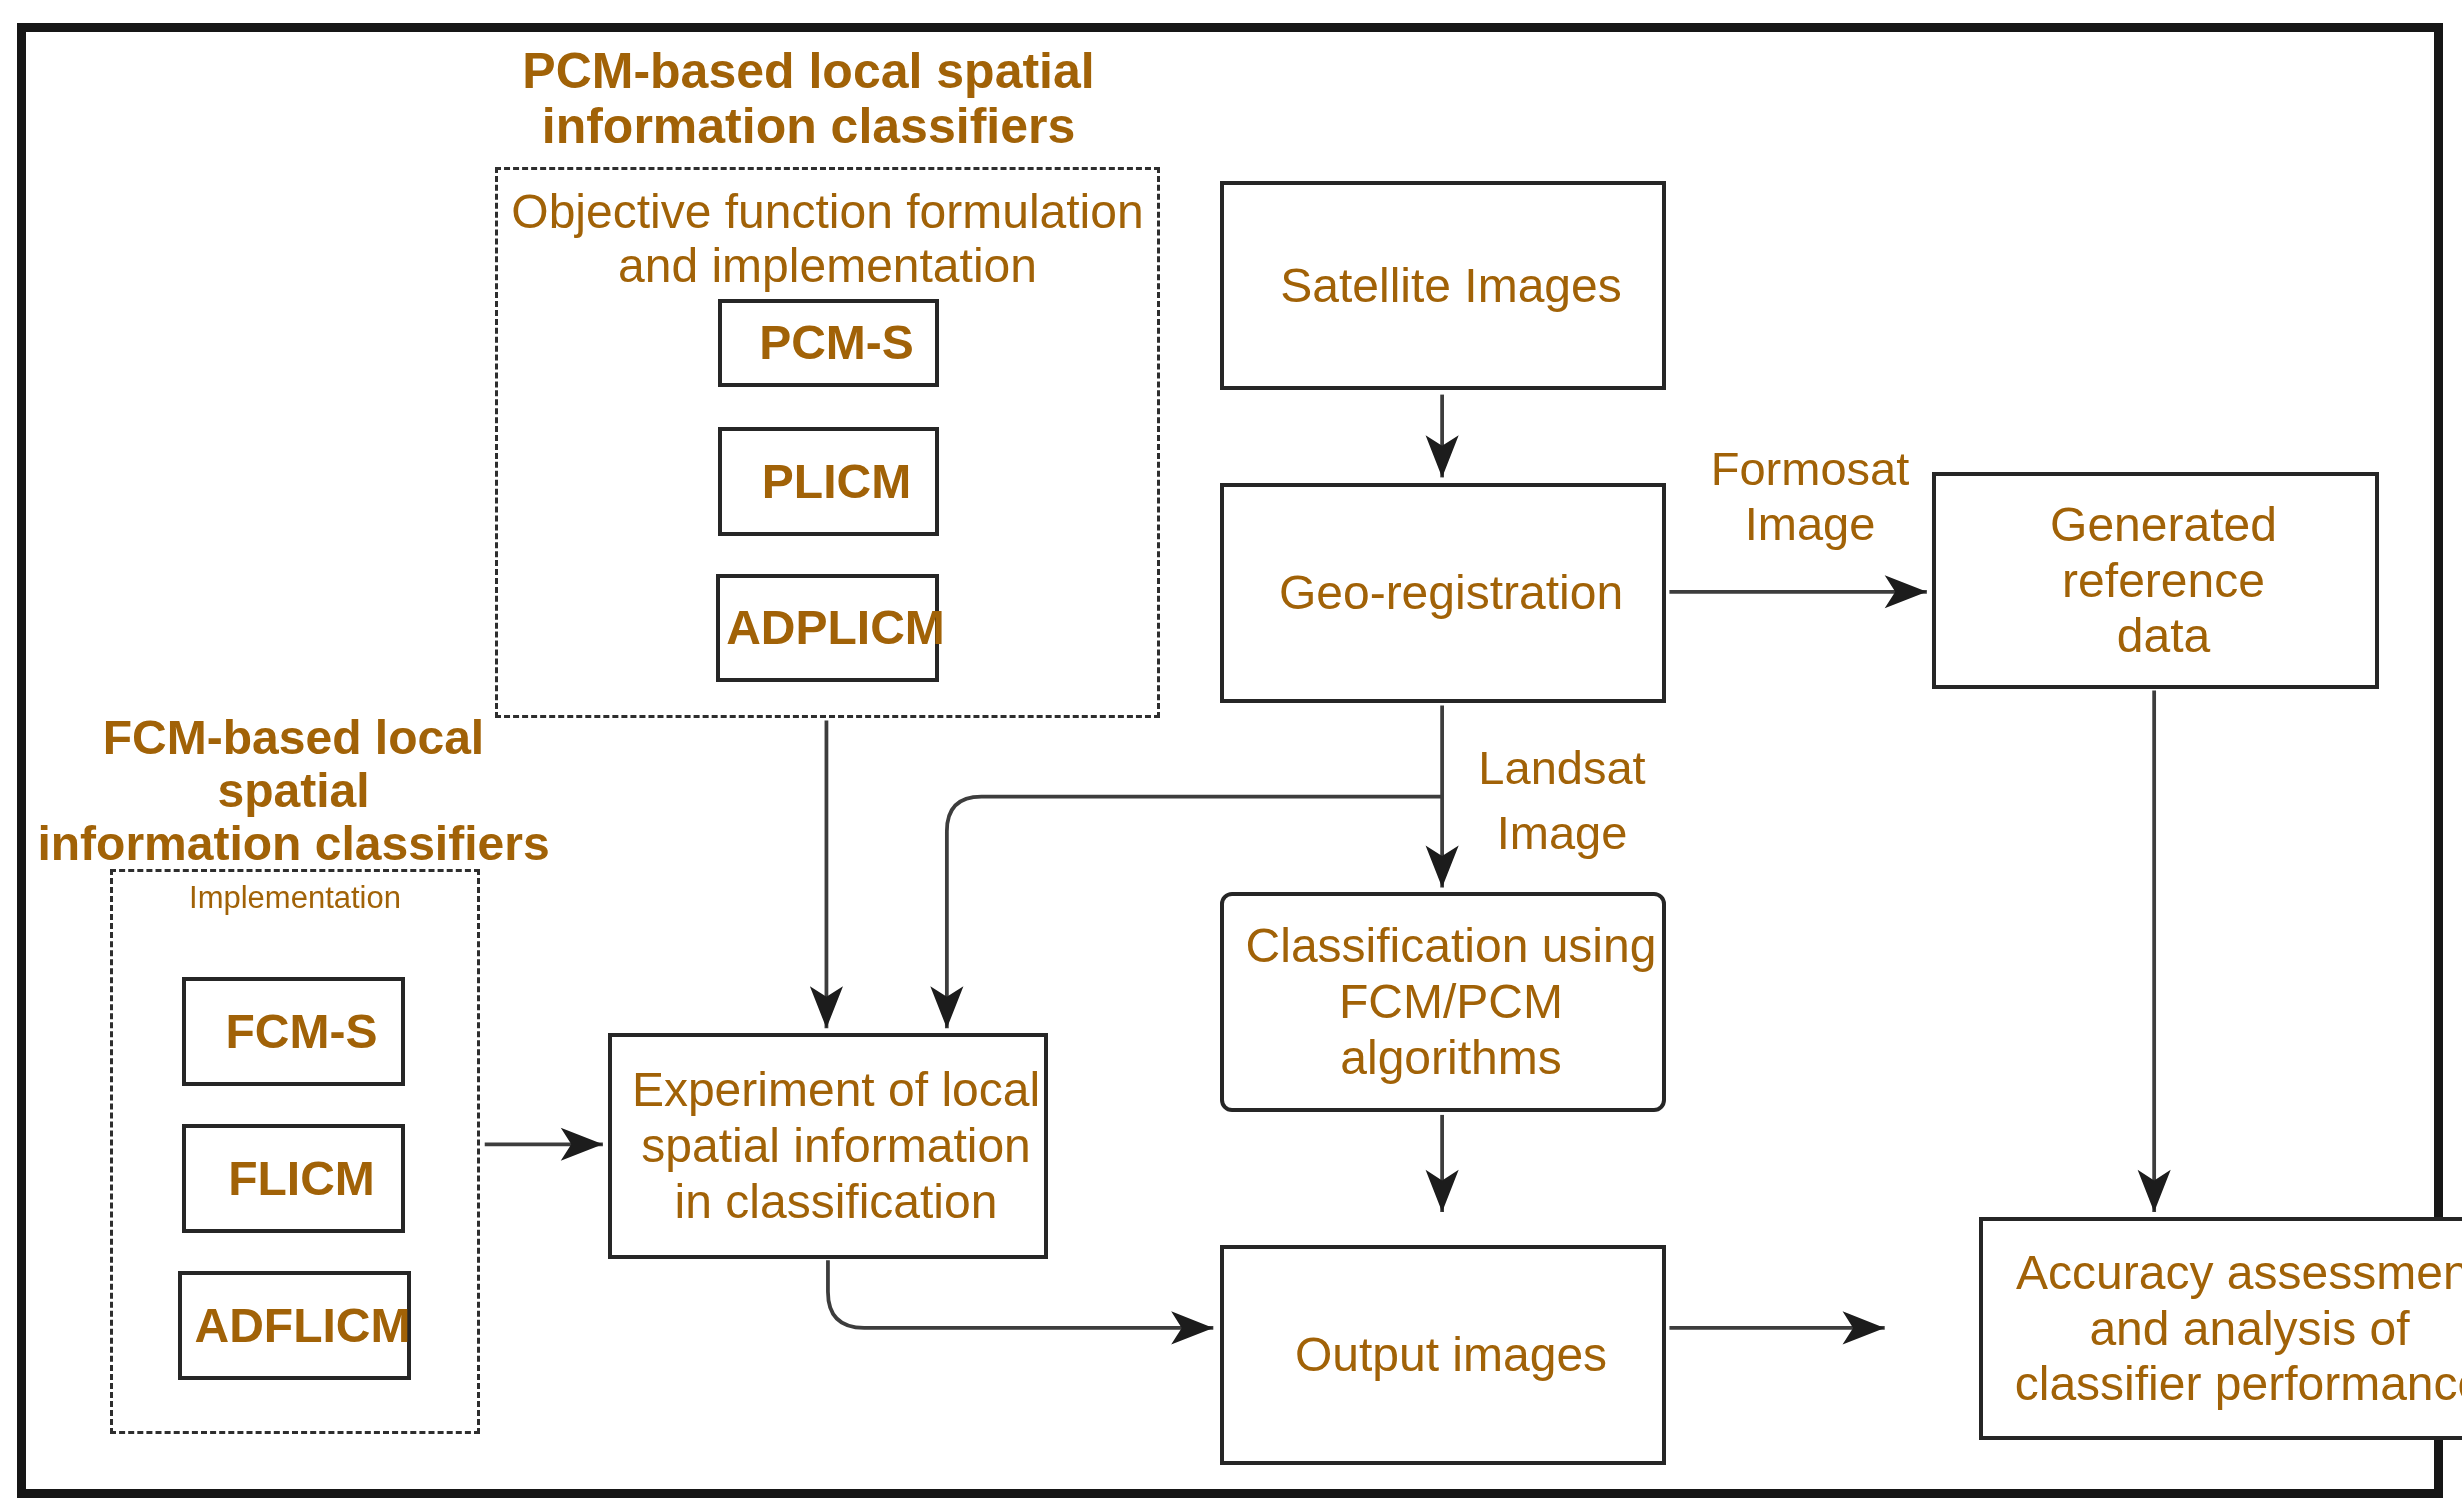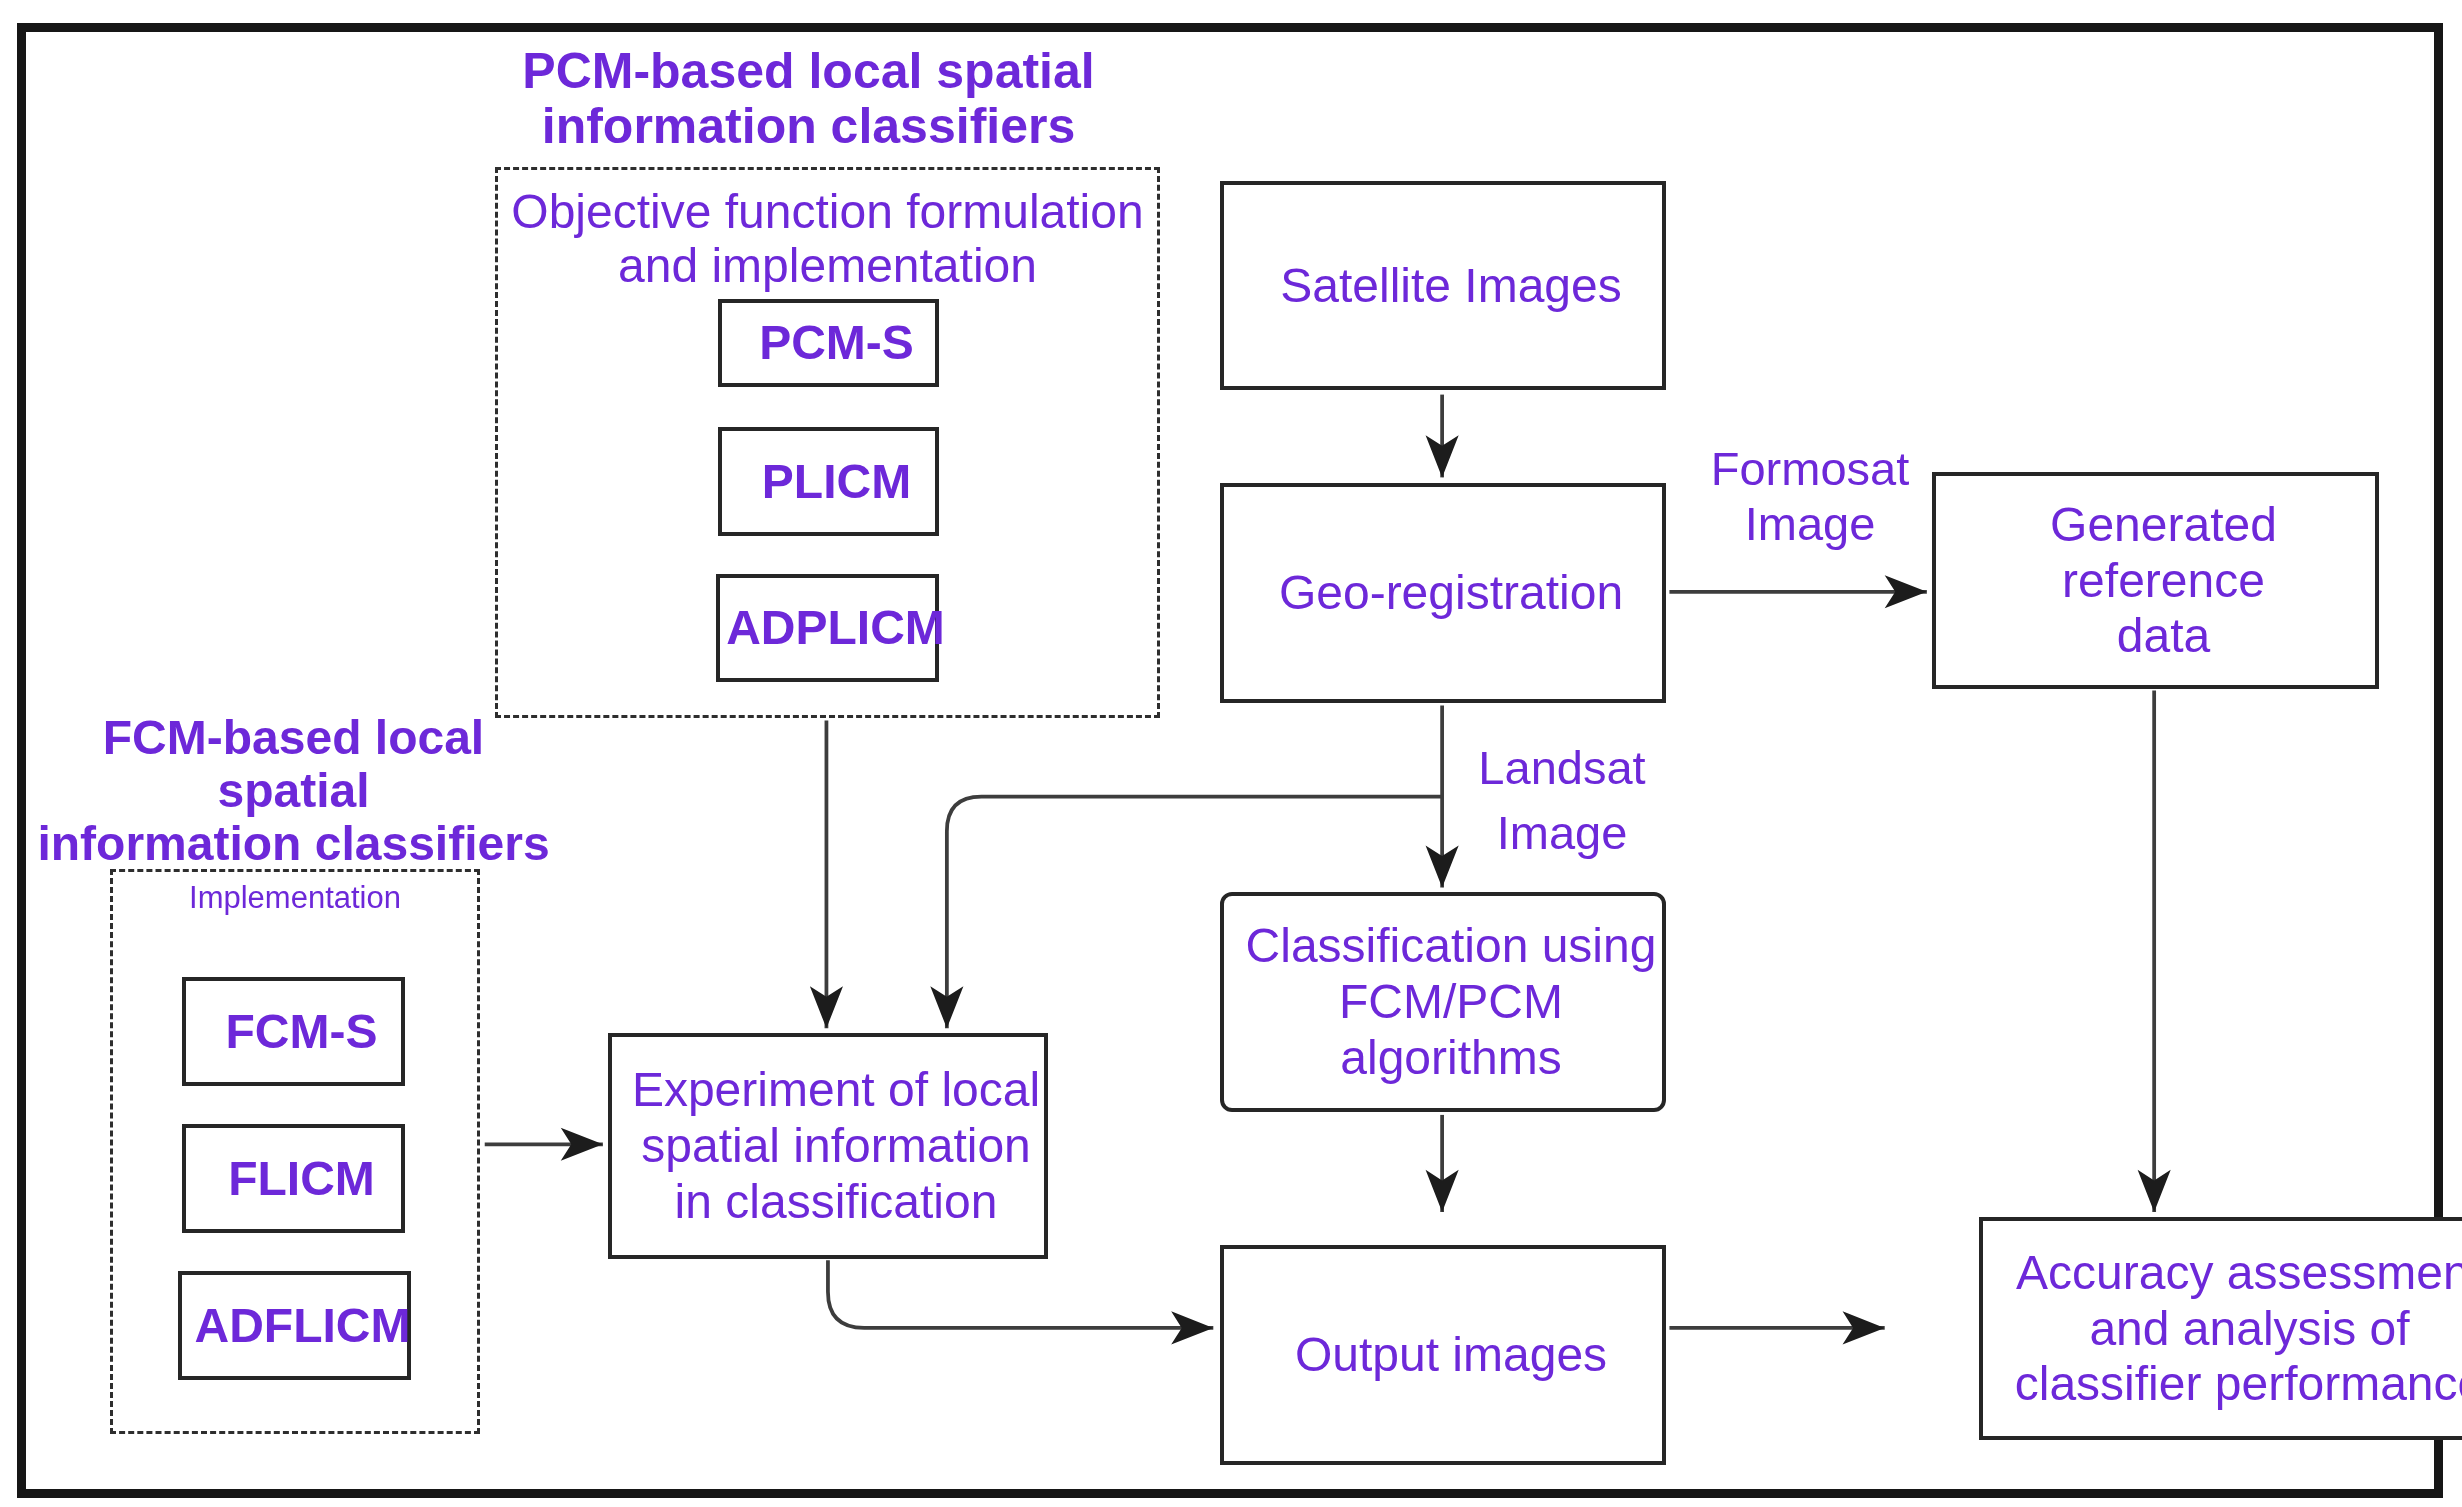--- a/index.html
+++ b/index.html
@@ -1,21 +1,21 @@
 <!DOCTYPE html>
 <html style="font-size:12px"><head>
 <meta charset="utf-8">
 <style>
   html,body{margin:0;padding:0;background:#ffffff;}
   .canvas{
     position:relative;
     width:2462px;height:1508px;
     background:#ffffff;
     font-family:"Liberation Sans", sans-serif;
-    color:#6d28d9;
+    color:#a16207;
     overflow:hidden;
   }
   .frame{
     position:absolute;
     left:16.6px;top:22.6px;width:2426px;height:1475px;
     border:9px solid #161616;
     box-sizing:border-box;
     background:transparent;
   }
   .wires{position:absolute;left:0;top:0;width:2462px;height:1508px;}

